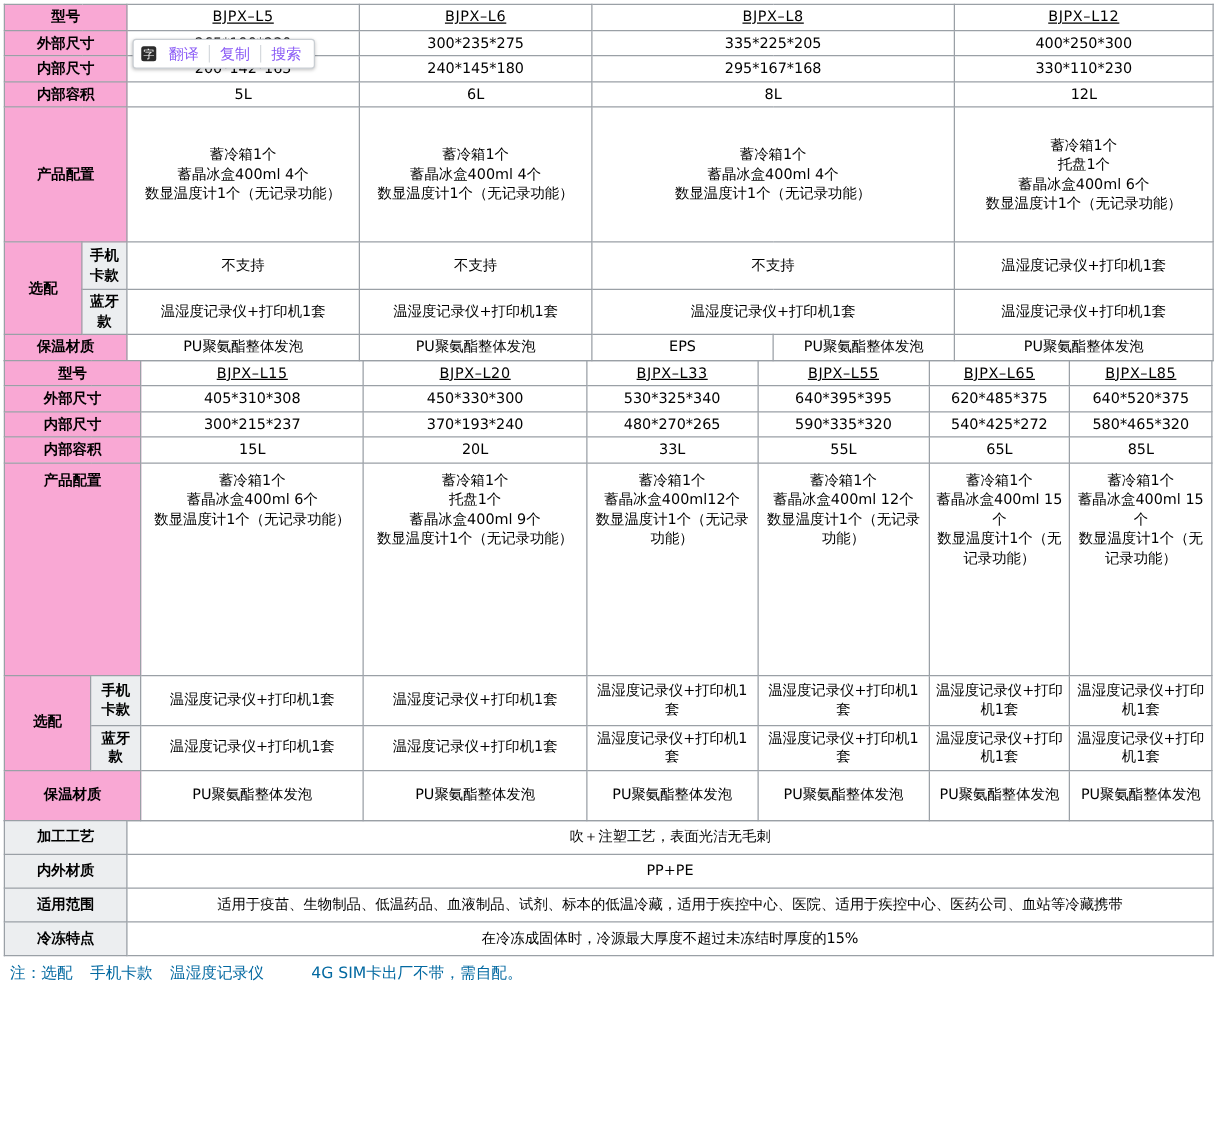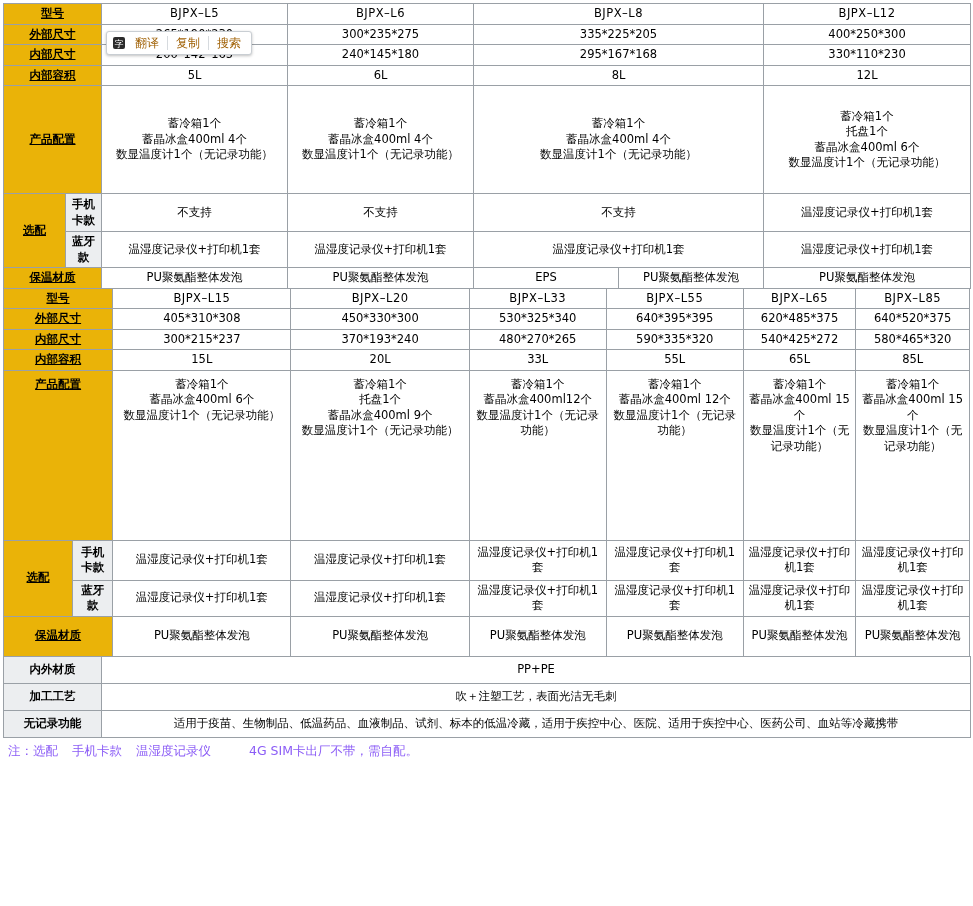--- a/index.html
+++ b/index.html
@@ -30,56 +30,56 @@
   table.spec td {
     border: 1px solid #9aa0a6;
     padding: 2px 3px;
     text-align: center;
     vertical-align: middle;
     font-size: 11.5px;
     line-height: 1.35;
     word-break: break-all;
   }
   td.rowhead {
-    background: #eab308;
+    background: #f9a8d4;
     font-weight: bold;
     font-size: 13px;
     width: 62px;
-    text-decoration: underline;
   }
   td.rowhead-sm {
     background: #eceef0;
     font-weight: bold;
     font-size: 12px;
   }
   td.subhead {
     background: #eceef0;
     font-weight: bold;
     font-size: 12px;
     width: 36px;
     line-height: 1.2;
   }
   td.model {
     font-size: 16px;
     font-weight: normal;
     letter-spacing: 0.5px;
     padding: 4px 2px;
+    text-decoration: underline;
   }
   td.tall {
     vertical-align: middle;
   }
   .cfg {
     white-space: pre-line;
     font-size: 11.5px;
     line-height: 1.45;
   }
   .note {
     margin: 5px 0 0 8px;
     font-size: 12.5px;
-    color: #8b5cf6;
+    color: #0369a1;
   }
   .note span.gap {
     display: inline-block;
     width: 14px;
   }
   .note span.gap-lg {
     display: inline-block;
     width: 38px;
   }
   
@@ -93,21 +93,21 @@
     background: #ffffff;
     border: 1px solid #c9ced3;
     border-radius: 3px;
     box-shadow: 0 1px 3px rgba(0,0,0,0.25);
     padding: 0 4px;
     font-size: 12px;
     z-index: 10;
   }
   .mini-toolbar .tb-item {
     padding: 2px 6px;
-    color: #a16207;
+    color: #8b5cf6;
     white-space: nowrap;
     cursor: default;
   }
   .mini-toolbar .tb-icon {
     display: inline-flex;
     align-items: center;
     justify-content: center;
     width: 16px;
     height: 16px;
     margin-right: 2px;
@@ -321,30 +321,34 @@
     </tbody>
   </table>
 
   <table class="spec" style="margin-top:-1px">
     <colgroup>
       <col style="width:98px">
       <col style="width:869px">
     </colgroup>
     <tbody>
       <tr style="height:27px">
+        <td class="rowhead-sm">加工工艺</td>
+        <td>吹＋注塑工艺，表面光洁无毛刺</td>
+      </tr>
+      <tr style="height:27px">
         <td class="rowhead-sm">内外材质</td>
         <td>PP+PE</td>
       </tr>
       <tr style="height:27px">
-        <td class="rowhead-sm">加工工艺</td>
-        <td>吹＋注塑工艺，表面光洁无毛刺</td>
+        <td class="rowhead-sm">适用范围</td>
+        <td>适用于疫苗、生物制品、低温药品、血液制品、试剂、标本的低温冷藏，适用于疾控中心、医院、适用于疾控中心、医药公司、血站等冷藏携带</td>
       </tr>
       <tr style="height:27px">
-        <td class="rowhead-sm">无记录功能</td>
-        <td>适用于疫苗、生物制品、低温药品、血液制品、试剂、标本的低温冷藏，适用于疾控中心、医院、适用于疾控中心、医药公司、血站等冷藏携带</td>
+        <td class="rowhead-sm">冷冻特点</td>
+        <td>在冷冻成固体时，冷源最大厚度不超过未冻结时厚度的15%</td>
       </tr>
     </tbody>
   </table>
 
   <div class="note">
     <span>注：选配</span><span class="gap"></span><span>手机卡款</span><span class="gap"></span><span>温湿度记录仪</span><span class="gap-lg"></span><span>4G SIM卡出厂不带，需自配。</span>
   </div>
 
 </div>
 

